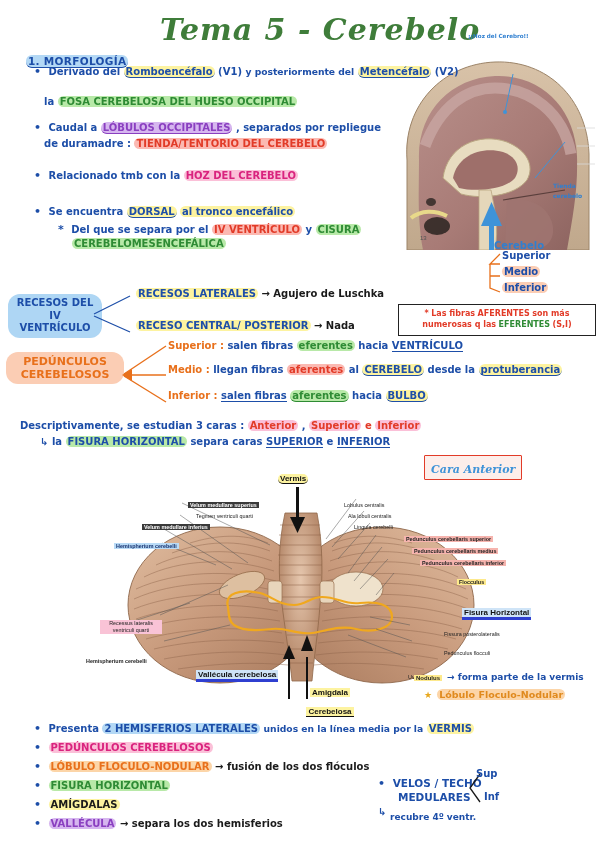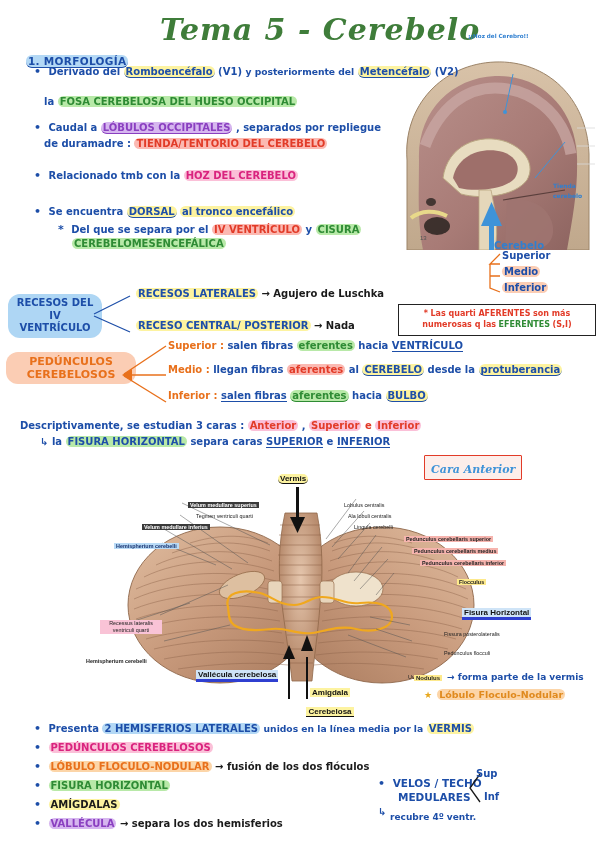--- a/index.html
+++ b/index.html
@@ -103,21 +103,21 @@
     padding: 3px 7px;
     color: #1d4ea8;
     font-weight: 700;
     font-size: 10px;
     line-height: 1.25;
     text-align: center;
   }
   .blob-peach {
     background: #fbcdb4;
     border-radius: 12px;
-    padding: 3px 10px;
+    padding: 3px 4px;
     color: #e8701b;
     font-weight: 700;
     font-size: 11px;
     line-height: 1.2;
     text-align: center;
   }
 
   
   .dlabel {
     font-size: 5.4px;
@@ -287,21 +287,21 @@
     <span class="black">→ Agujero de Luschka</span>
   </div>
   <div class="abs line" style="left:136px; top:320px;">
     <span class="hl hl-yellow">RECESO CENTRAL/ POSTERIOR</span>
     <span class="black">→ Nada</span>
   </div>
 
   <div class="abs box-black" style="left:398px; top:304px; width:182px;">
     <div style="font-size:8px; line-height:1.35; text-align:center;">
       <span class="red" style="font-weight:700;">*</span>
-      <span class="red" style="font-weight:700;">Las quarti</span>
+      <span class="red" style="font-weight:700;">Las fibras</span>
       <span class="red" style="font-weight:700;">AFERENTES</span>
       <span class="red" style="font-weight:700;">son más</span>
       <br>
       <span class="red" style="font-weight:700;">numerosas q las</span>
       <span class="green" style="font-weight:700;">EFERENTES</span>
       <span class="red" style="font-weight:700;">(S,I)</span>
     </div>
   </div>
 
   <div class="abs blob-peach" style="left:6px; top:352px; width:110px;">

